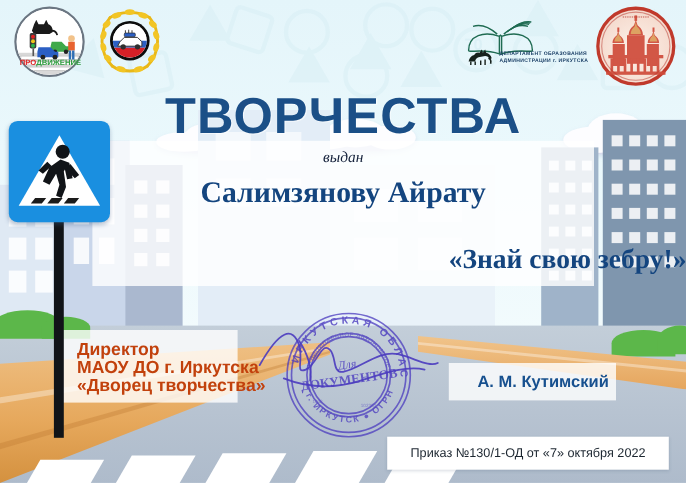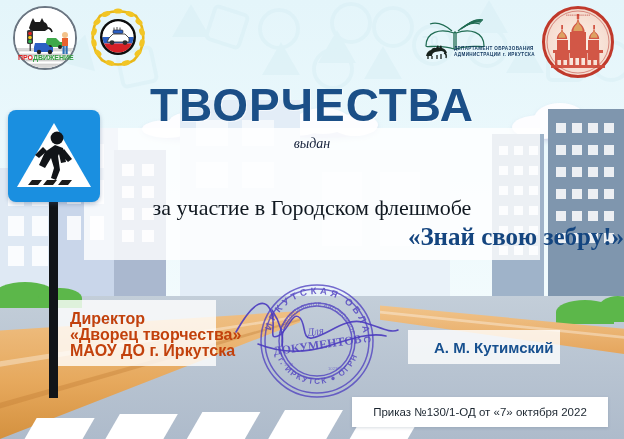--- a/index.html
+++ b/index.html
@@ -474,27 +474,27 @@
         <circle cx="36" cy="36" r="31"></circle>
       </g>
       <g fill="#b8342a" opacity=".55">
         <text x="36" y="10" font-size="3.4" text-anchor="middle" font-family="Liberation Sans, sans-serif">●●●●●●●●●●●●</text>
       </g>
     </svg>
   </div>
 
   <div class="title">ТВОРЧЕСТВА</div>
   <div class="vydan">выдан</div>
-  <div class="reason">за участие в Городском флешмобе</div>
+  <div class="recipient">Салимзянову Айрату</div>
   <div class="event">«Знай свою зебру!»</div>
 
   <div class="signer-role">
     <div>Директор</div>
+    <div>МАОУ ДО г. Иркутска</div>
     <div>«Дворец творчества»</div>
-    <div>МАОУ ДО г. Иркутска</div>
   </div>
   <div class="signer-name">А. М. Кутимский</div>
 
   <div id="stamp">
     <svg width="118" height="118" viewBox="0 0 118 118">
       <g fill="none" stroke="#4b3bbf" stroke-width="1.5" opacity=".85">
         <circle cx="59" cy="59" r="56"></circle>
         <circle cx="59" cy="59" r="52"></circle>
         <circle cx="59" cy="59" r="38"></circle>
         <circle cx="59" cy="59" r="35"></circle>

